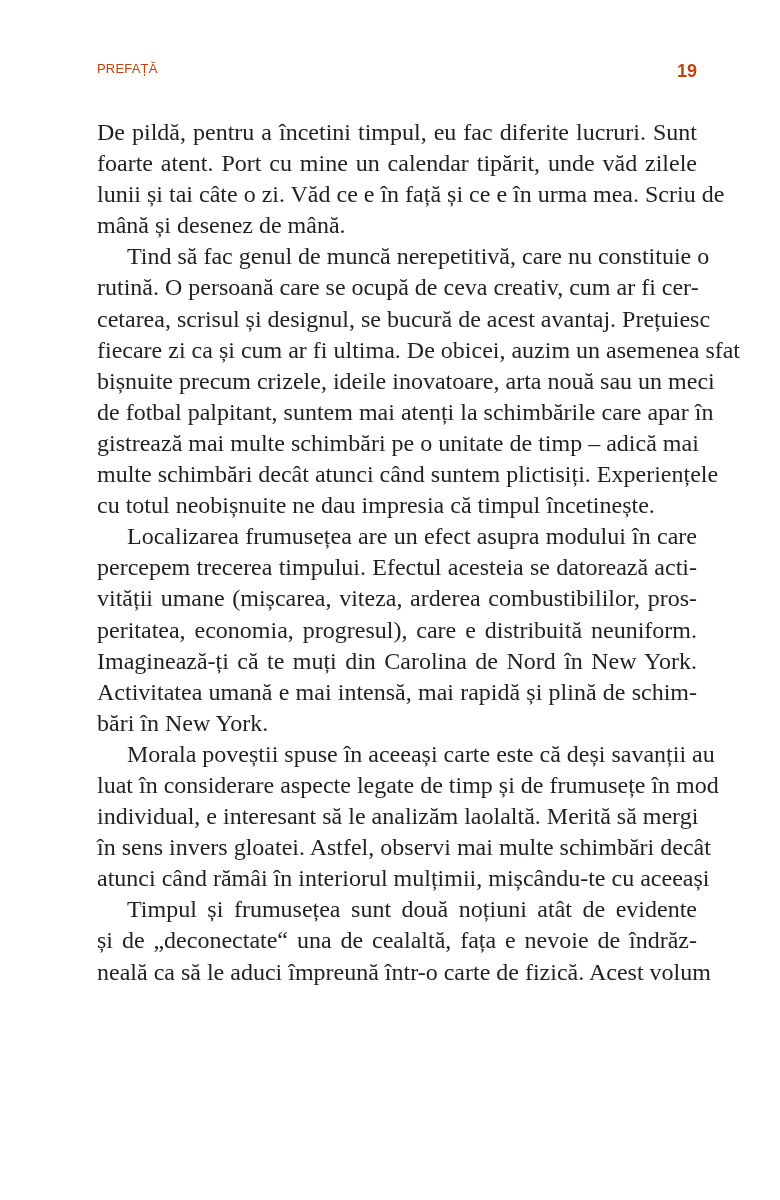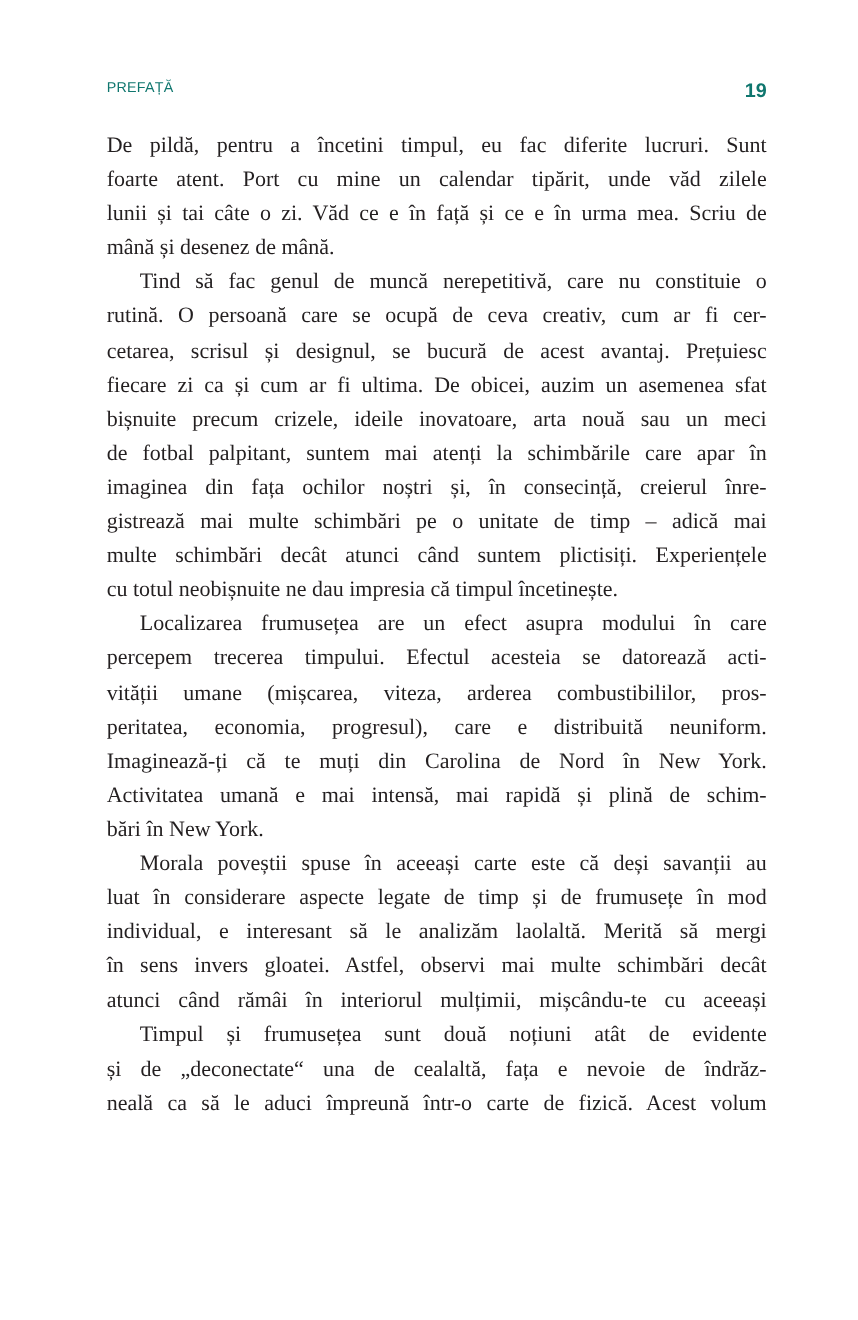--- a/index.html
+++ b/index.html
@@ -1,26 +1,26 @@
 <!DOCTYPE html>
 <html><head>
 <meta charset="utf-8">
 <style>
   html, body { margin: 0; padding: 0; background: #ffffff; }
   body { width: 780px; height: 1200px; position: relative; overflow: hidden; }
   .page { position: absolute; left: 0; top: 0; width: 780px; height: 1200px; background: #ffffff; }
   .running-head {
-    position: absolute; left: 97px; top: 72px; width: 600px; height: 20px;
-    font-family: "Liberation Sans", sans-serif; font-size: 13px; color: #0f766e;
+    position: absolute; left: 97px; top: 61px; width: 600px; height: 20px;
+    font-family: "Liberation Sans", sans-serif; font-size: 13px; color: #c2410c;
   }
   .running-head .title { position: absolute; left: 0; top: 0; letter-spacing: 0.2px; }
   .running-head .num { position: absolute; right: 0; top: 0; font-weight: bold; font-size: 18px; }
   .body-text {
     position: absolute; left: 97px; top: 117px; width: 600px;
-    font-family: "Liberation Serif", serif; font-size: 20px; line-height: 31.1px; color: #231f20;
+    font-family: "Liberation Serif", serif; font-size: 24px; line-height: 31.1px; color: #231f20;
   }
   .line { display: block; white-space: nowrap; text-align: justify; text-align-last: justify; height: 31.1px; }
   .line.last { text-align-last: left; }
   .line.indent { padding-left: 30px; }
 </style>
 </head>
 <body>
 
 <div class="page">
   <div class="running-head">
@@ -37,21 +37,20 @@
       <span class="line last">mână și desenez de mână.</span>
     </div>
 
     <div>
       <span class="line indent">Tind să fac genul de muncă nerepetitivă, care nu constituie o</span>
       <span class="line">rutină. O persoană care se ocupă de ceva creativ, cum ar fi cer-</span>
       <span class="line">cetarea, scrisul și designul, se bucură de acest avantaj. Prețuiesc</span>
       <span class="line">fiecare zi ca și cum ar fi ultima. De obicei, auzim un asemenea sfat</span>
       <span class="line">bișnuite precum crizele, ideile inovatoare, arta nouă sau un meci</span>
       <span class="line">de fotbal palpitant, suntem mai atenți la schimbările care apar în</span>
-      <span class="line">imaginea din fața ochilor noștri și, în consecință, creierul înre-</span>
       <span class="line">gistrează mai multe schimbări pe o unitate de timp – adică mai</span>
       <span class="line">multe schimbări decât atunci când suntem plictisiți. Experiențele</span>
       <span class="line last">cu totul neobișnuite ne dau impresia că timpul încetinește.</span>
     </div>
 
     <div>
       <span class="line indent">Localizarea frumusețea are un efect asupra modului în care</span>
       <span class="line">percepem trecerea timpului. Efectul acesteia se datorează acti-</span>
       <span class="line">vității umane (mișcarea, viteza, arderea combustibililor, pros-</span>
       <span class="line">peritatea, economia, progresul), care e distribuită neuniform.</span>

